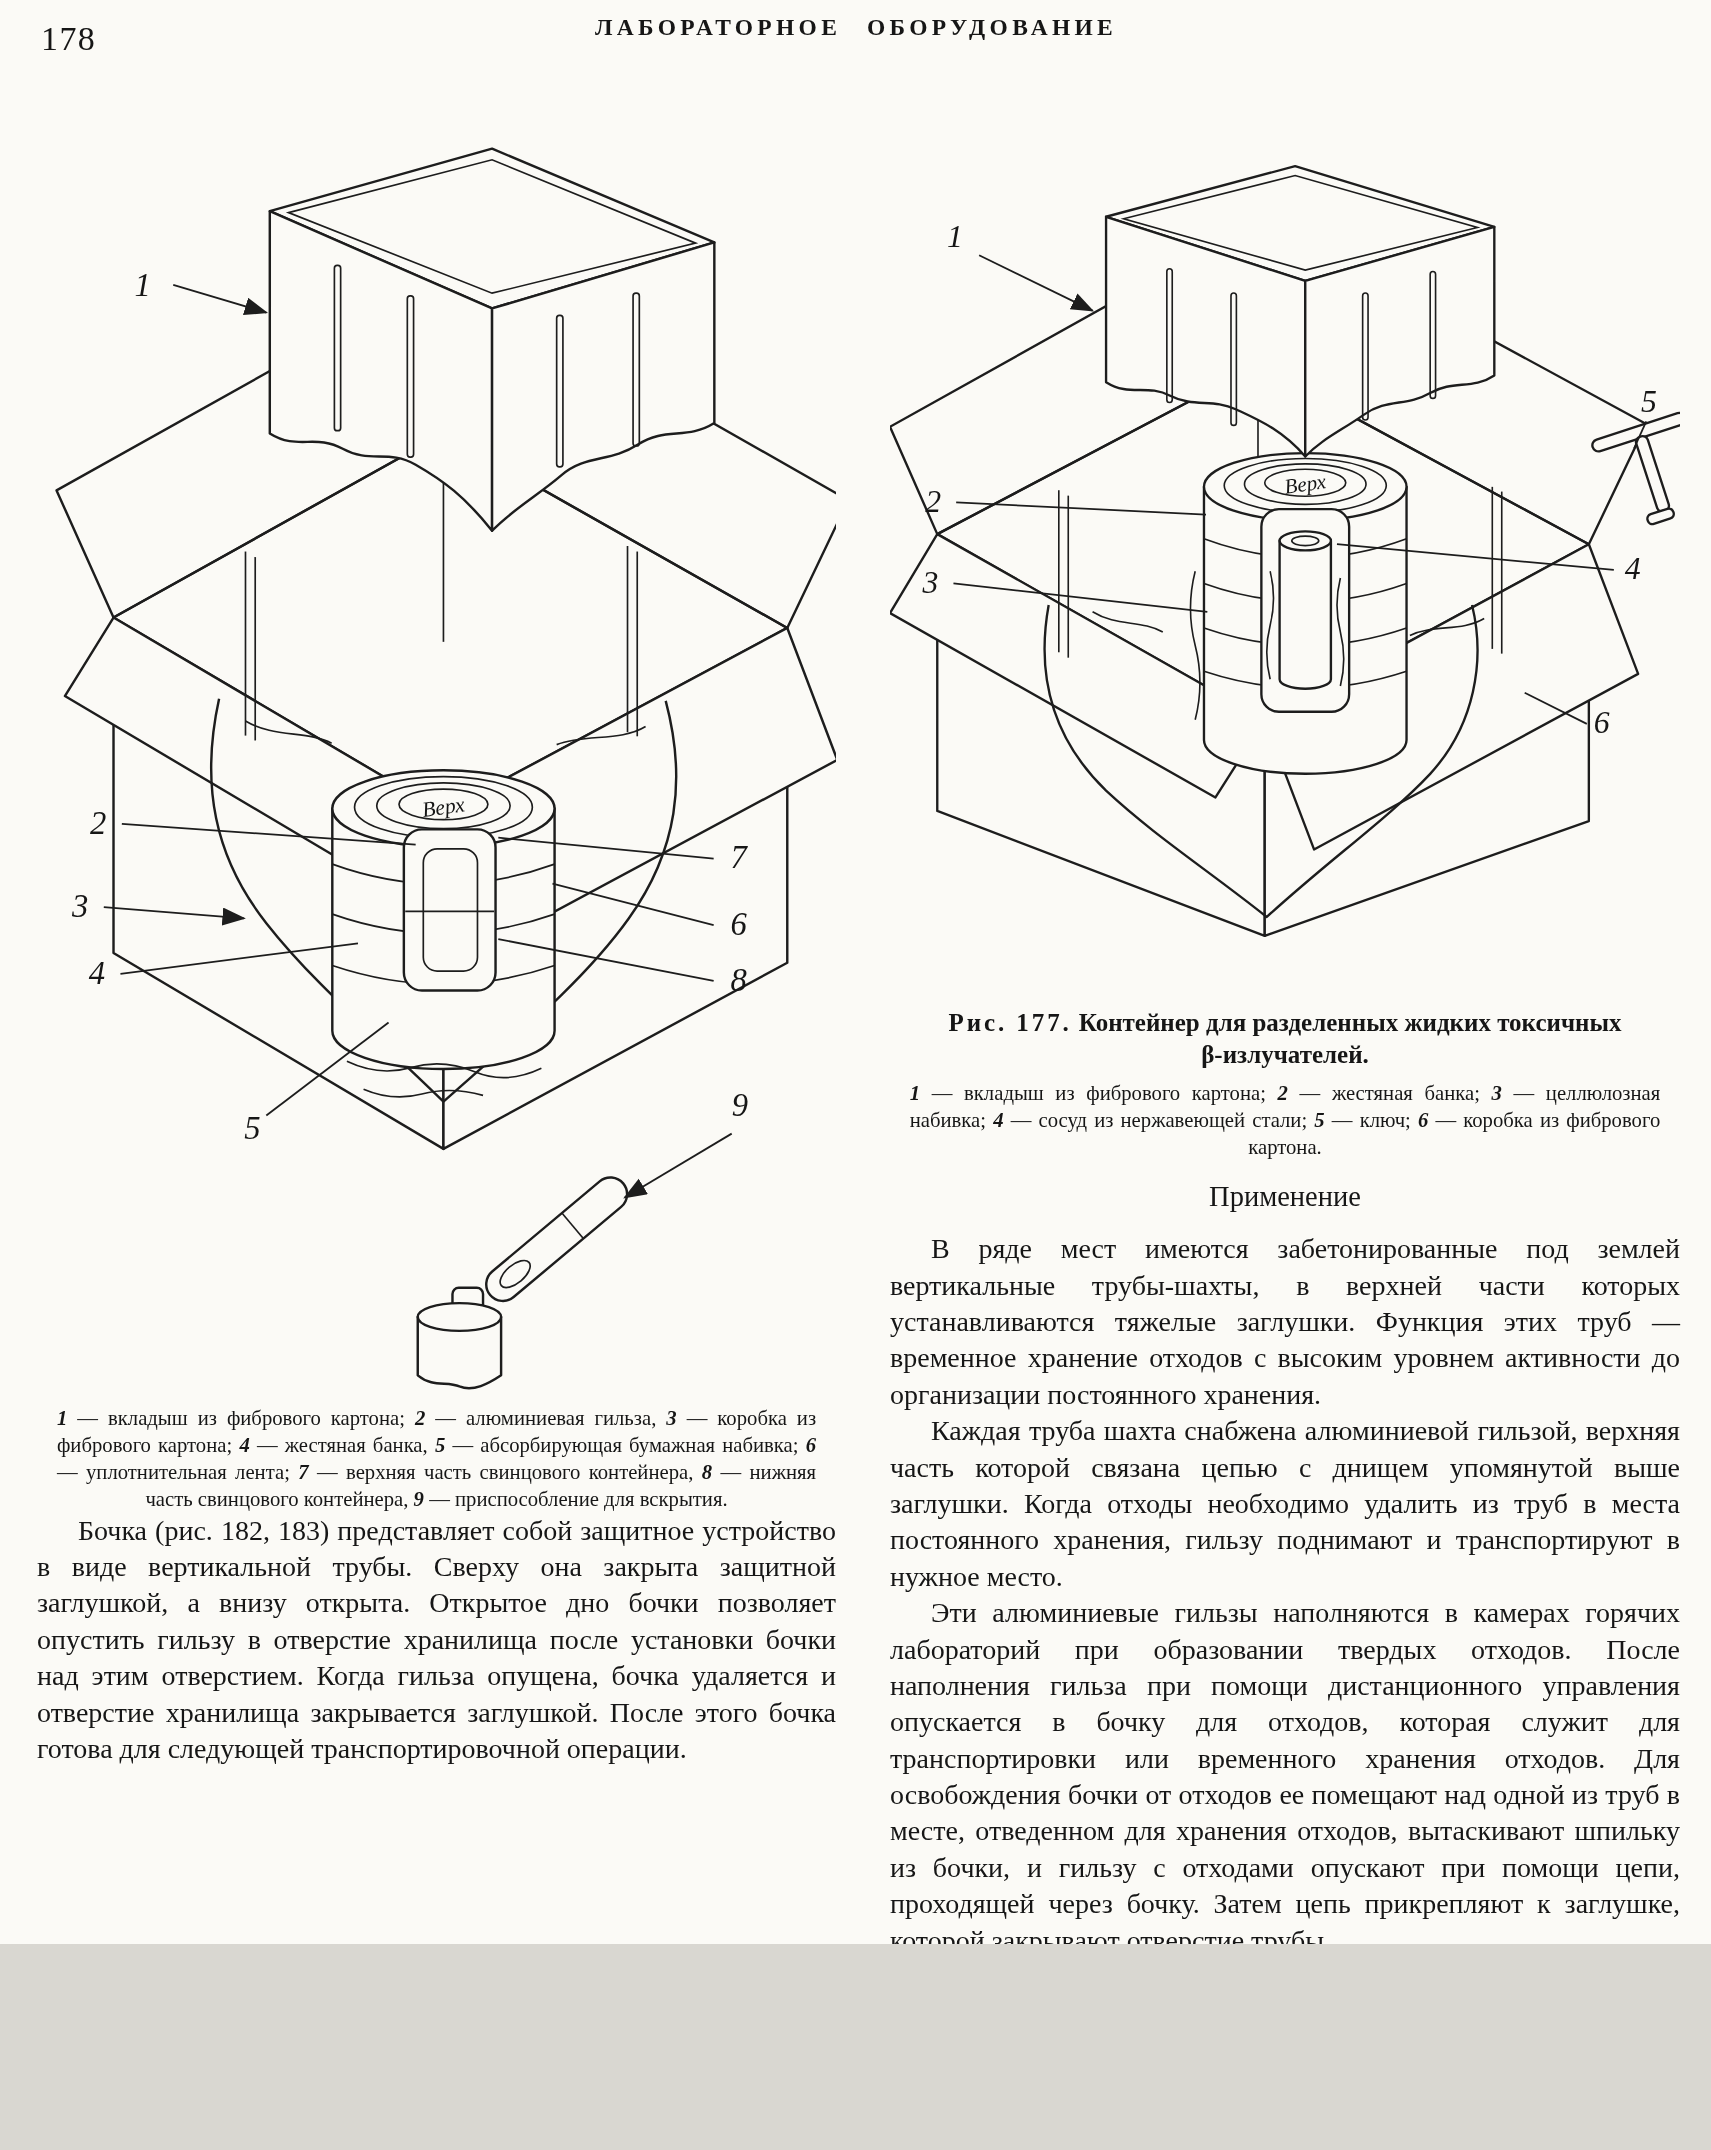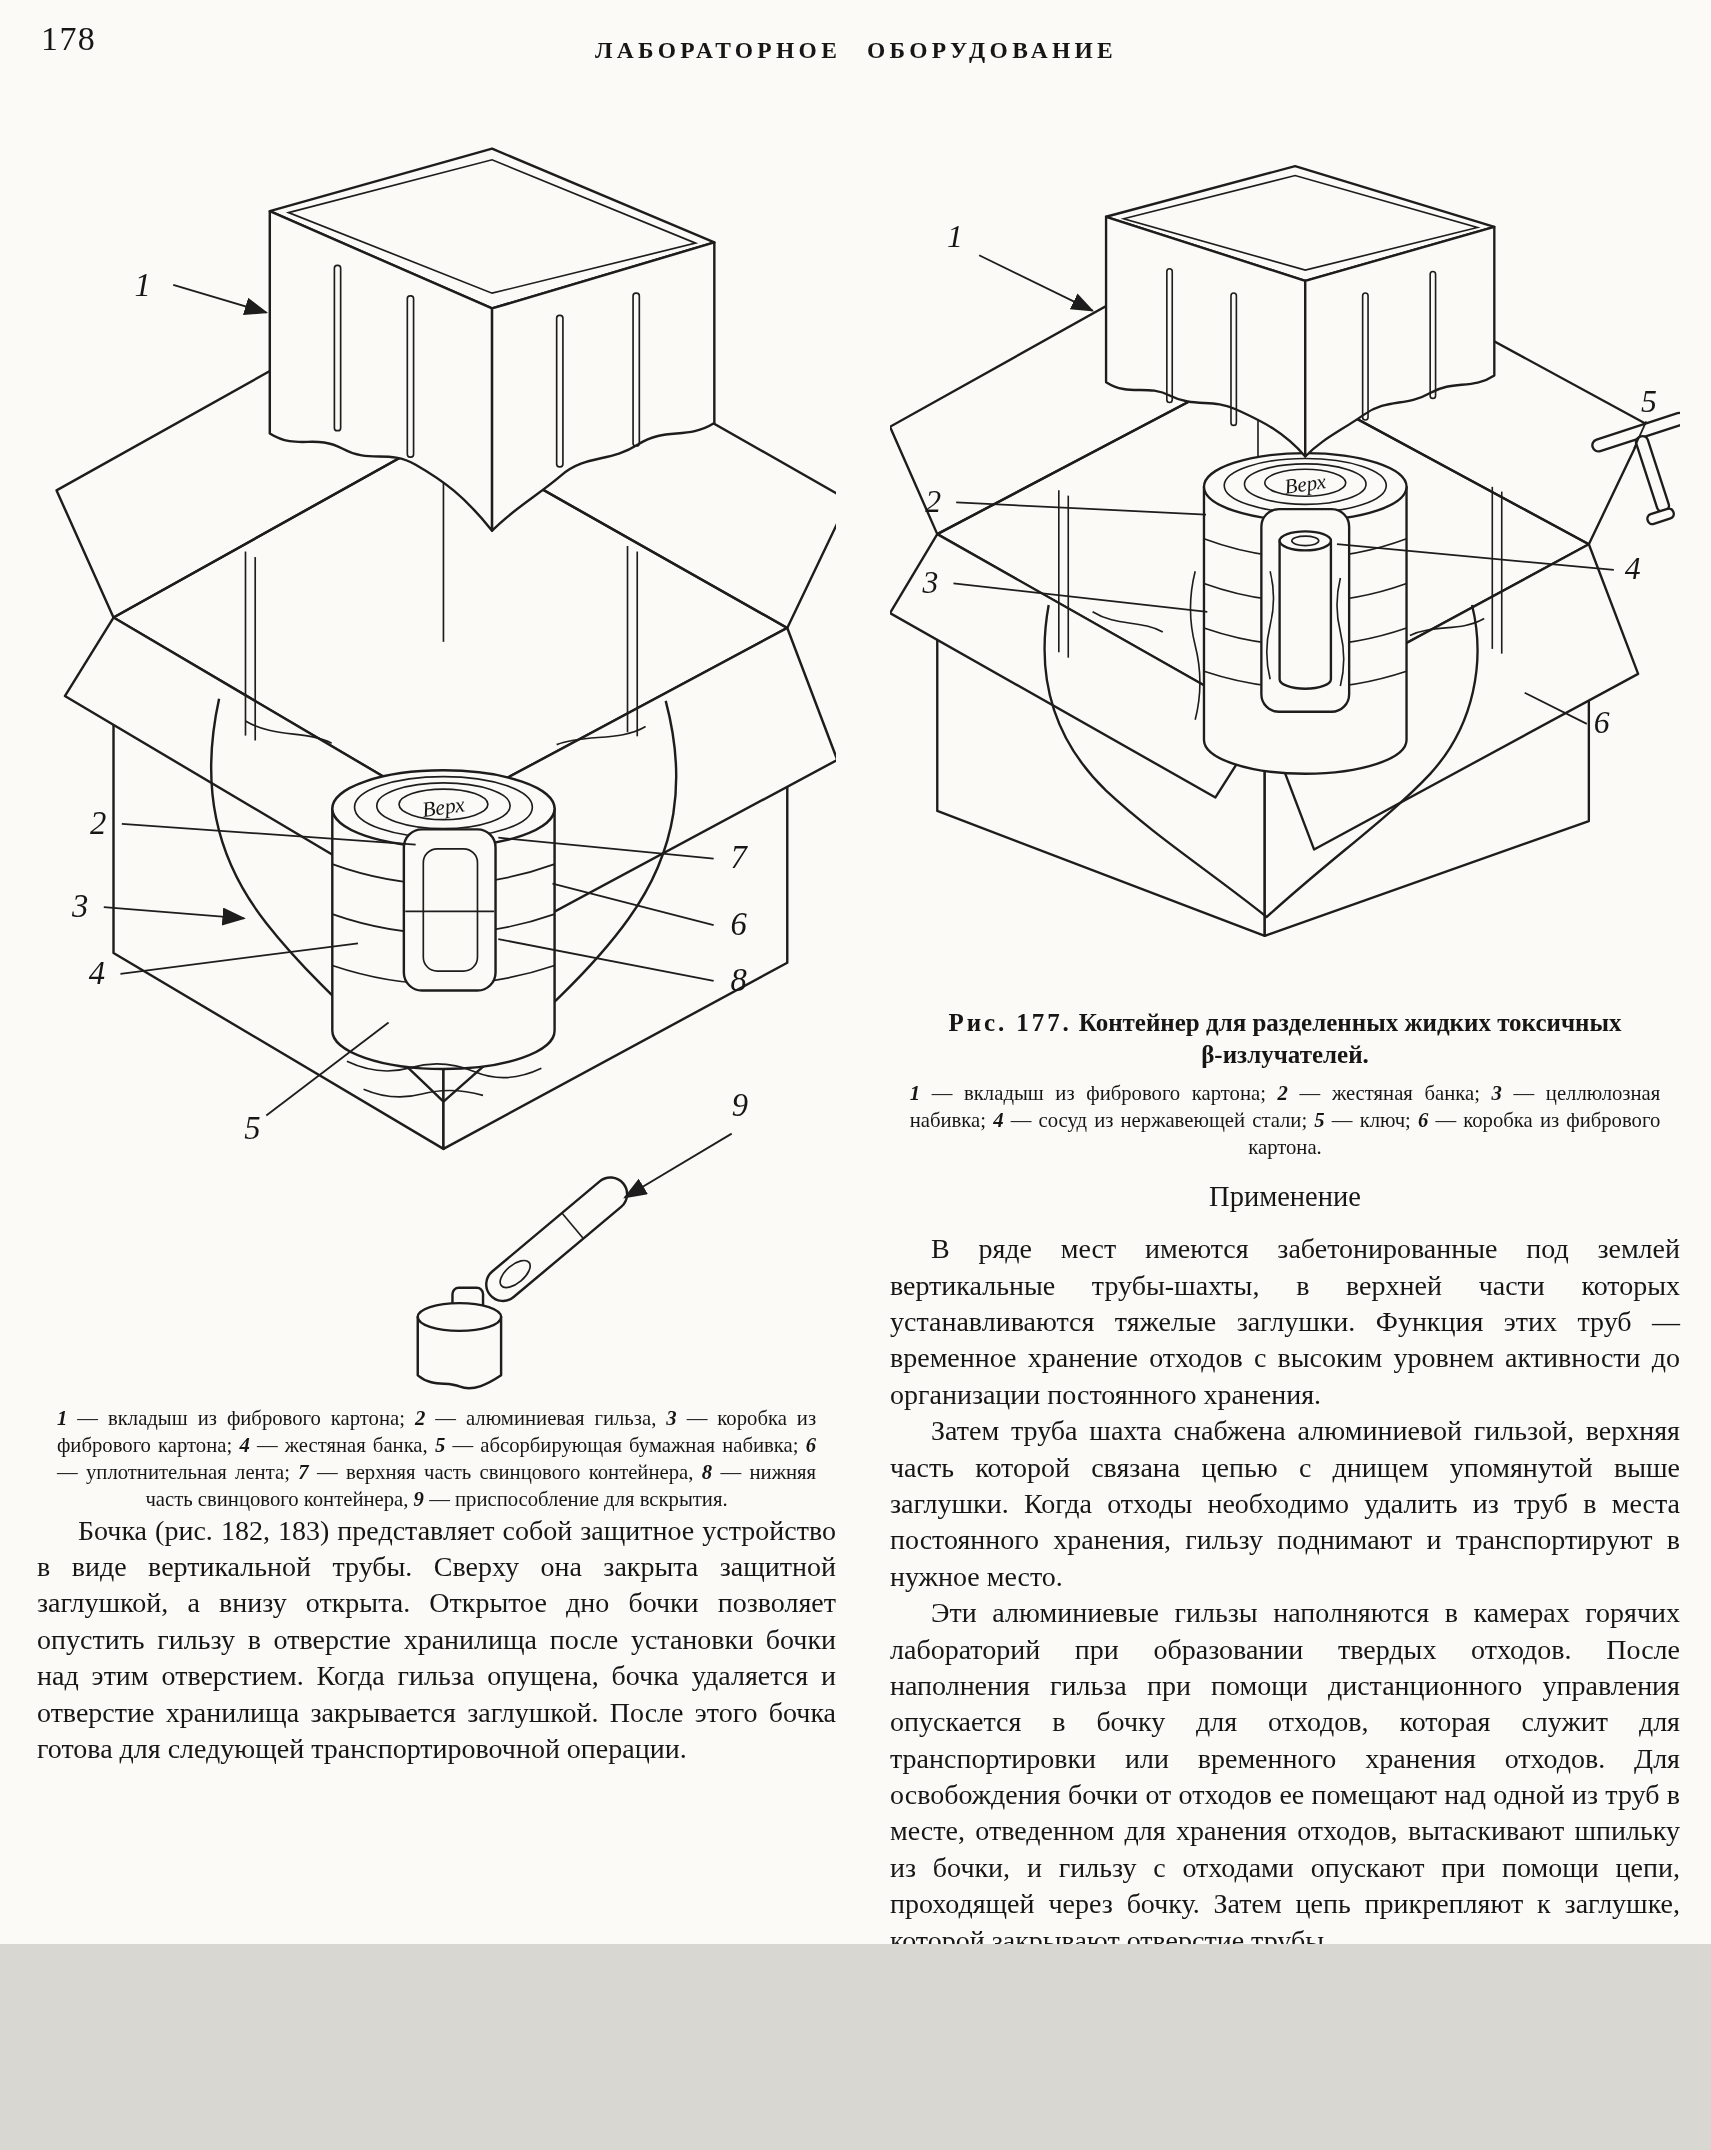--- a/index.html
+++ b/index.html
@@ -3,21 +3,21 @@
 <meta charset="utf-8">
 <style>
   html,body { margin:0; padding:0; background:#d9d7d1; }
   .page {
     position:relative; width:1712px; height:1944px; overflow:hidden;
     background:#fbfaf6; color:#161616;
     font-family:"Liberation Serif", serif;
   }
   .pageno { position:absolute; left:41px; top:20px; font-size:34px; letter-spacing:1.4px; }
   .running-head {
-    position:absolute; left:0; right:0; top:37px; text-align:center;
+    position:absolute; left:0; right:0; top:14px; text-align:center;
     font-size:23.5px; font-weight:bold; letter-spacing:4.3px; word-spacing:15.7px;
   }
   .col { position:absolute; }
   .col-left  { left:37px;   top:107px; width:799px; }
   .col-right { left:890px; top:139px; width:790px; }
 
   .fig { display:block; }
   .fig-176 { width:799px; height:1285px; }
   .fig-177 { width:790px; height:851px; }
 
@@ -273,19 +273,19 @@
 
     <p class="legend">
       
     <span class="leg"><i class="leg-n">1</i> <span>— вкладыш из фибрового картона; </span></span><span class="leg"><i class="leg-n">2</i> <span>— жестяная банка; </span></span><span class="leg"><i class="leg-n">3</i> <span>— целлюлозная набивка; </span></span><span class="leg"><i class="leg-n">4</i> <span>— сосуд из нержавеющей стали; </span></span><span class="leg"><i class="leg-n">5</i> <span>— ключ; </span></span><span class="leg"><i class="leg-n">6</i> <span>— коробка из фибрового картона.</span></span></p>
 
     <h3 class="section-heading">Применение</h3>
 
     <div class="body-text">
 
     <p class="para">В ряде мест имеются забетонированные под землей вертикальные трубы-шахты, в верхней части которых устанавливаются тяжелые заглушки. Функция этих труб — временное хранение отходов с высоким уровнем активности до организации постоянного хранения.</p>
-        <p class="para">Затем труба шахта снабжена алюминиевой гильзой, верхняя часть которой связана цепью с днищем упомянутой выше заглушки. Когда отходы необходимо удалить из труб в места постоянного хранения, гильзу поднимают и транспортируют в нужное место.</p>
+        <p class="para">Каждая труба шахта снабжена алюминиевой гильзой, верхняя часть которой связана цепью с днищем упомянутой выше заглушки. Когда отходы необходимо удалить из труб в места постоянного хранения, гильзу поднимают и транспортируют в нужное место.</p>
         <p class="para">Эти алюминиевые гильзы наполняются в камерах горячих лабораторий при образовании твердых отходов. После наполнения гильза при помощи дистанционного управления опускается в бочку для отходов, которая служит для транспортировки или временного хранения отходов. Для освобождения бочки от отходов ее помещают над одной из труб в месте, отведенном для хранения отходов, вытаскивают шпильку из бочки, и гильзу с отходами опускают при помощи цепи, проходящей через бочку. Затем цепь прикрепляют к заглушке, которой закрывают отверстие трубы.</p>
       </div>
   </div>
 
 </div>
 
 
 </body></html>

